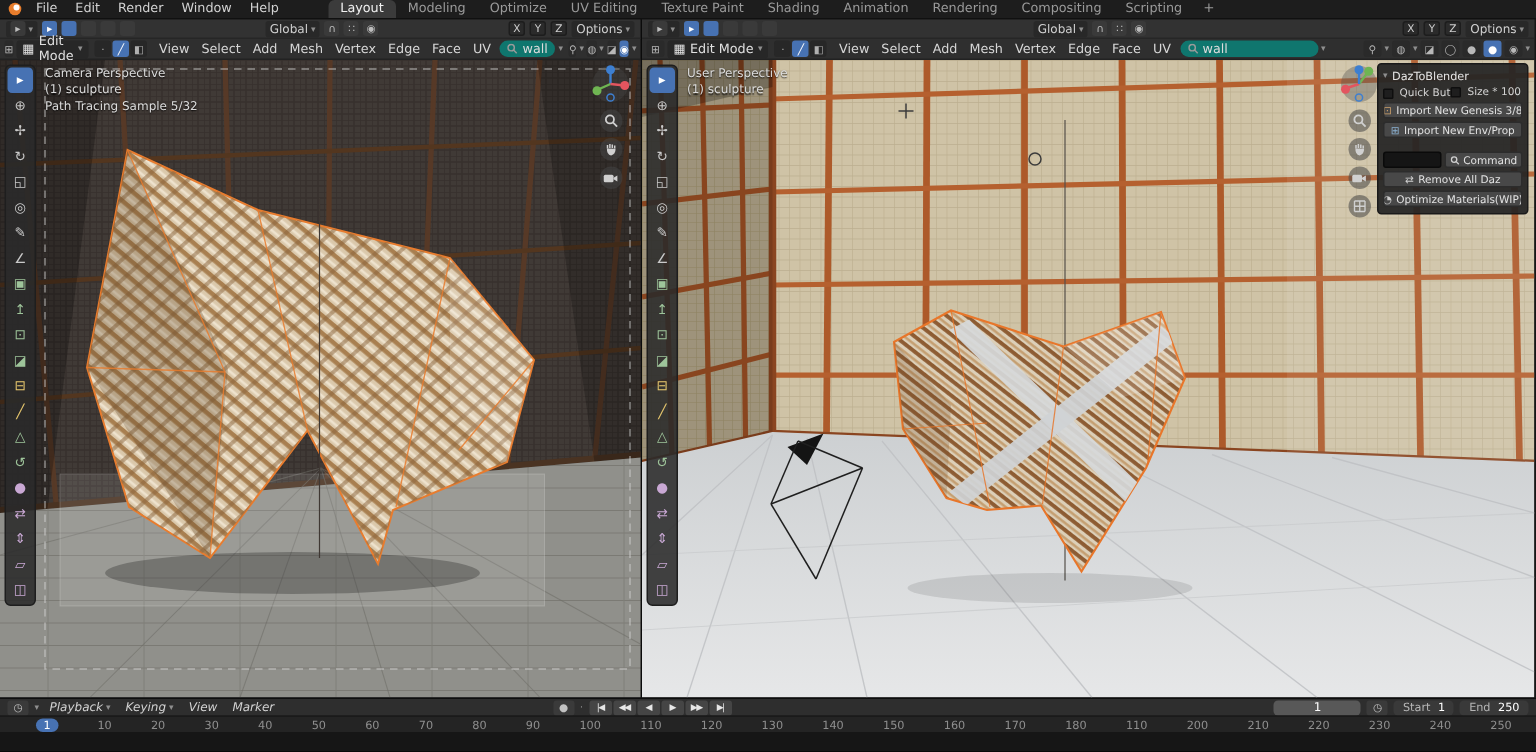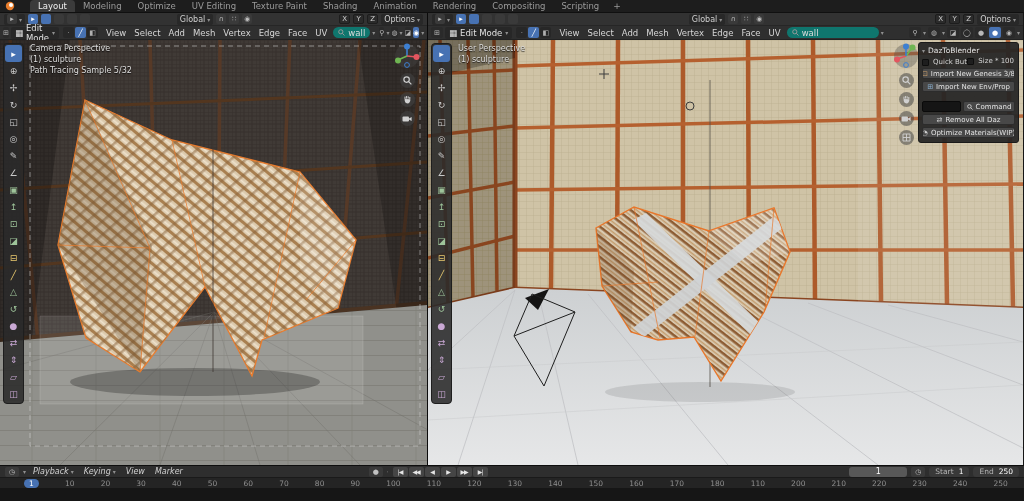--- a/index.html
+++ b/index.html
@@ -8,21 +8,21 @@
     position:relative; width:1024px; height:501px; overflow:hidden;
     font-family:"DejaVu Sans","Liberation Sans",sans-serif; font-size:9px; color:#c8c8c8;
     background:#161616; user-select:none;
   }
   
   .titlebar { height:13px; background:#1b1b1b; display:flex; align-items:center; gap:5px; padding:0 6px; font-size:8.5px; color:#b9b9b9; }
   
   .topbar { height:13px; background:#1d1d1d; display:flex; align-items:stretch; border-bottom:1px solid #101010; }
   .topbar .menus { display:flex; align-items:center; }
   .topbar .menus span { padding:0 6px; color:#d2d2d2; font-size:8.5px; cursor:default; }
-  .topbar .tabs { display:flex; align-items:flex-end; margin-left:12px; }
+  .topbar .tabs { display:flex; align-items:flex-end; margin-left:27px; }
   .topbar .tabs span { padding:1px 8px 1px; color:#9a9a9a; font-size:8.5px; border-radius:4px 4px 0 0; }
   .topbar .tabs span.active { background:#3b3b3b; color:#f0f0f0; }
   .topbar .plus { color:#9a9a9a; padding:0 6px; align-self:center; }
   
   .main { display:flex; height:452px; }
   .area { display:flex; flex-direction:column; position:relative; }
   .area.left  { width:428px; border-right:1px solid #0b0b0b; }
   .area.right { width:595px; }
   
   .toolsettings { height:13px; background:#323232; display:flex; align-items:center; gap:3px; padding:0 4px; border-bottom:1px solid #262626; font-size:8px; }
@@ -87,20 +87,27 @@
 <body>
 
 <div class="app">
 
 
   <div class="topbar">
     <svg class="ico-svg" width="12" height="12" viewBox="0 0 12 12" style="margin:0 2px 0 4px">
         <circle cx="6" cy="6" r="4.2" fill="#e87d2c"></circle>
         <circle cx="7" cy="5" r="2" fill="#fff"></circle>
       </svg>
+    <div class="menus">
+        <span>File</span>
+        <span>Edit</span>
+        <span>Render</span>
+        <span>Window</span>
+        <span>Help</span>
+      </div>
     <div class="tabs">
         <span class="active">Layout</span>
         <span>Modeling</span>
         <span>Optimize</span>
         <span>UV Editing</span>
         <span>Texture Paint</span>
         <span>Shading</span>
         <span>Animation</span>
         <span>Rendering</span>
         <span>Compositing</span>

